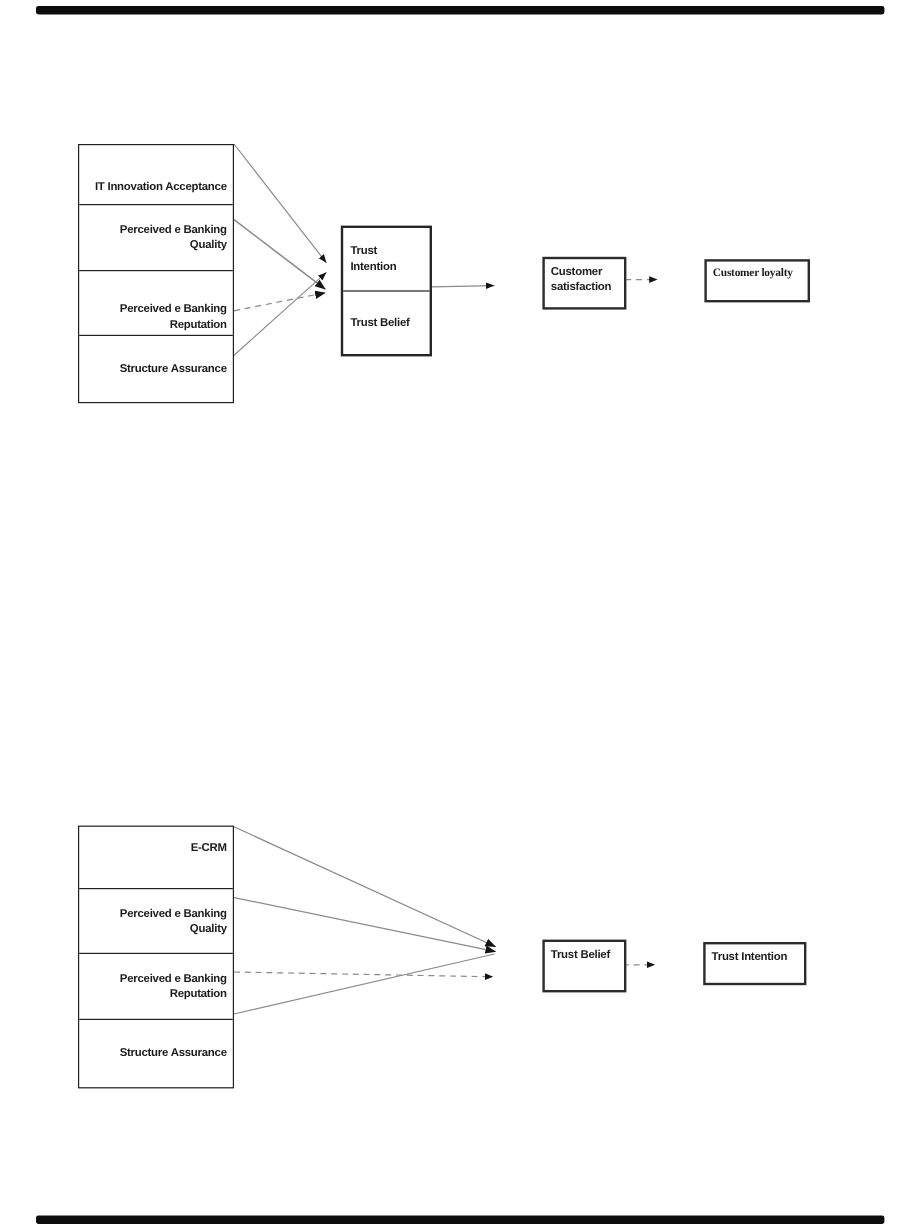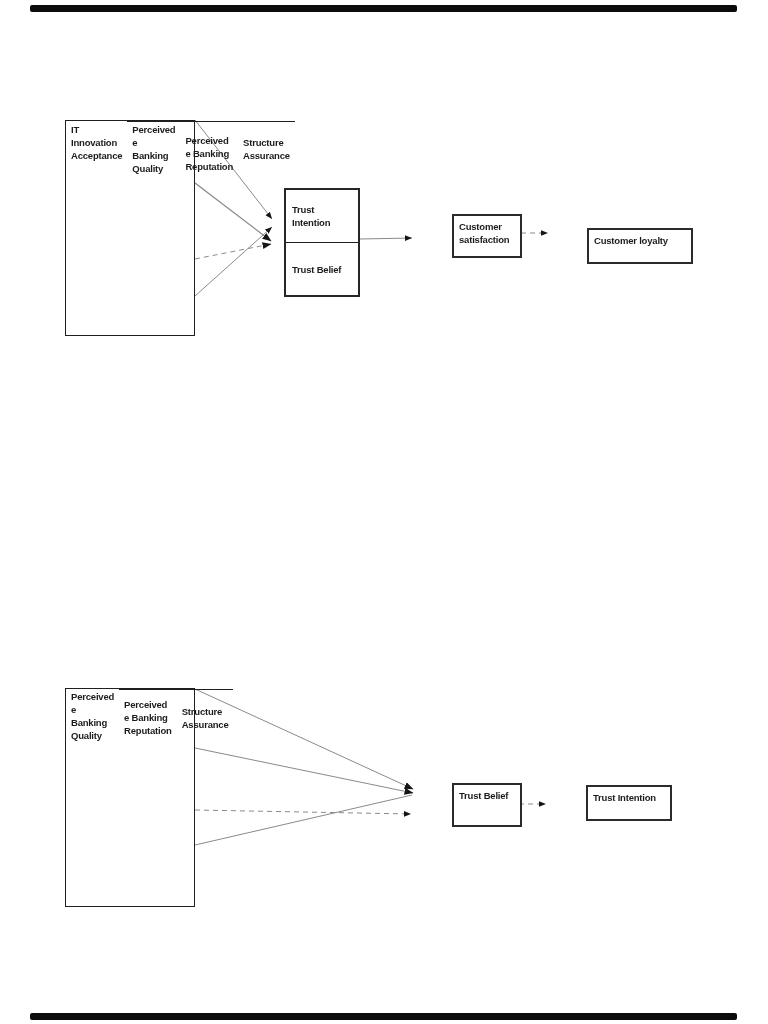--- a/index.html
+++ b/index.html
@@ -10,21 +10,21 @@
   }
   .page{position:absolute;left:0;top:0;width:768px;height:1024px;background:#ffffff;}
   .scan-bar{position:absolute;left:30px;width:707px;height:7px;background:#0c0c0c;border-radius:2px;}
   .scan-bar.top{top:5px;}
   .scan-bar.bottom{top:1013px;}
   svg.connectors{position:absolute;left:0;top:0;width:768px;height:1024px;pointer-events:none;}
   .box{
     position:absolute;box-sizing:border-box;background:#ffffff;
     color:#1c1c1c;font-size:9.5px;font-weight:700;letter-spacing:-0.2px;line-height:13px;
   }
-  .stack{border:1.5px solid #1f1f1f;display:flex;}
+  .stack{border:1.5px solid #1f1f1f;display:flex;flex-direction:column;text-align:right;}
   .stack .cell{
     box-sizing:border-box;display:flex;flex-direction:column;justify-content:center;
     padding:2px 5px;border-top:1.5px solid #1f1f1f;
   }
   .stack .cell:first-child{border-top:none;}
   .cell.al-top{justify-content:flex-start;padding-top:11px;}
   .cell.al-bot{justify-content:flex-end;padding-bottom:8px;}
   .cell.al-bot2{justify-content:flex-end;padding-bottom:2px;}
   .combined{border:2px solid #262626;display:flex;flex-direction:column;}
   .combined .cell{
@@ -84,25 +84,28 @@
     </div>
     <div class="cell" style="height:53px">
       <span>Trust Belief</span>
     </div>
   </div>
 
   <div class="box small-box" style="left:422px;top:214px;width:70px;height:44px;">
     <span>Customer satisfaction</span>
   </div>
 
-  <div class="box small-box" style="left:557px;top:228px;width:106px;height:36px;">
+  <div class="box small-box" style="left:557px;top:216px;width:88px;height:36px;font-family:Liberation Serif, serif;">
     <span>Customer loyalty</span>
   </div>
 
   <div class="box stack" style="left:65px;top:688px;width:130px;height:219px;">
+    <div class="cell al-top" style="height:51px">
+      <span>E-CRM</span>
+    </div>
     <div class="cell" style="height:54px">
       <span>Perceived e Banking Quality</span>
     </div>
     <div class="cell" style="height:55px">
       <span>Perceived e Banking Reputation</span>
     </div>
     <div class="cell" style="height:56px">
       <span>Structure Assurance</span>
     </div>
   </div>

